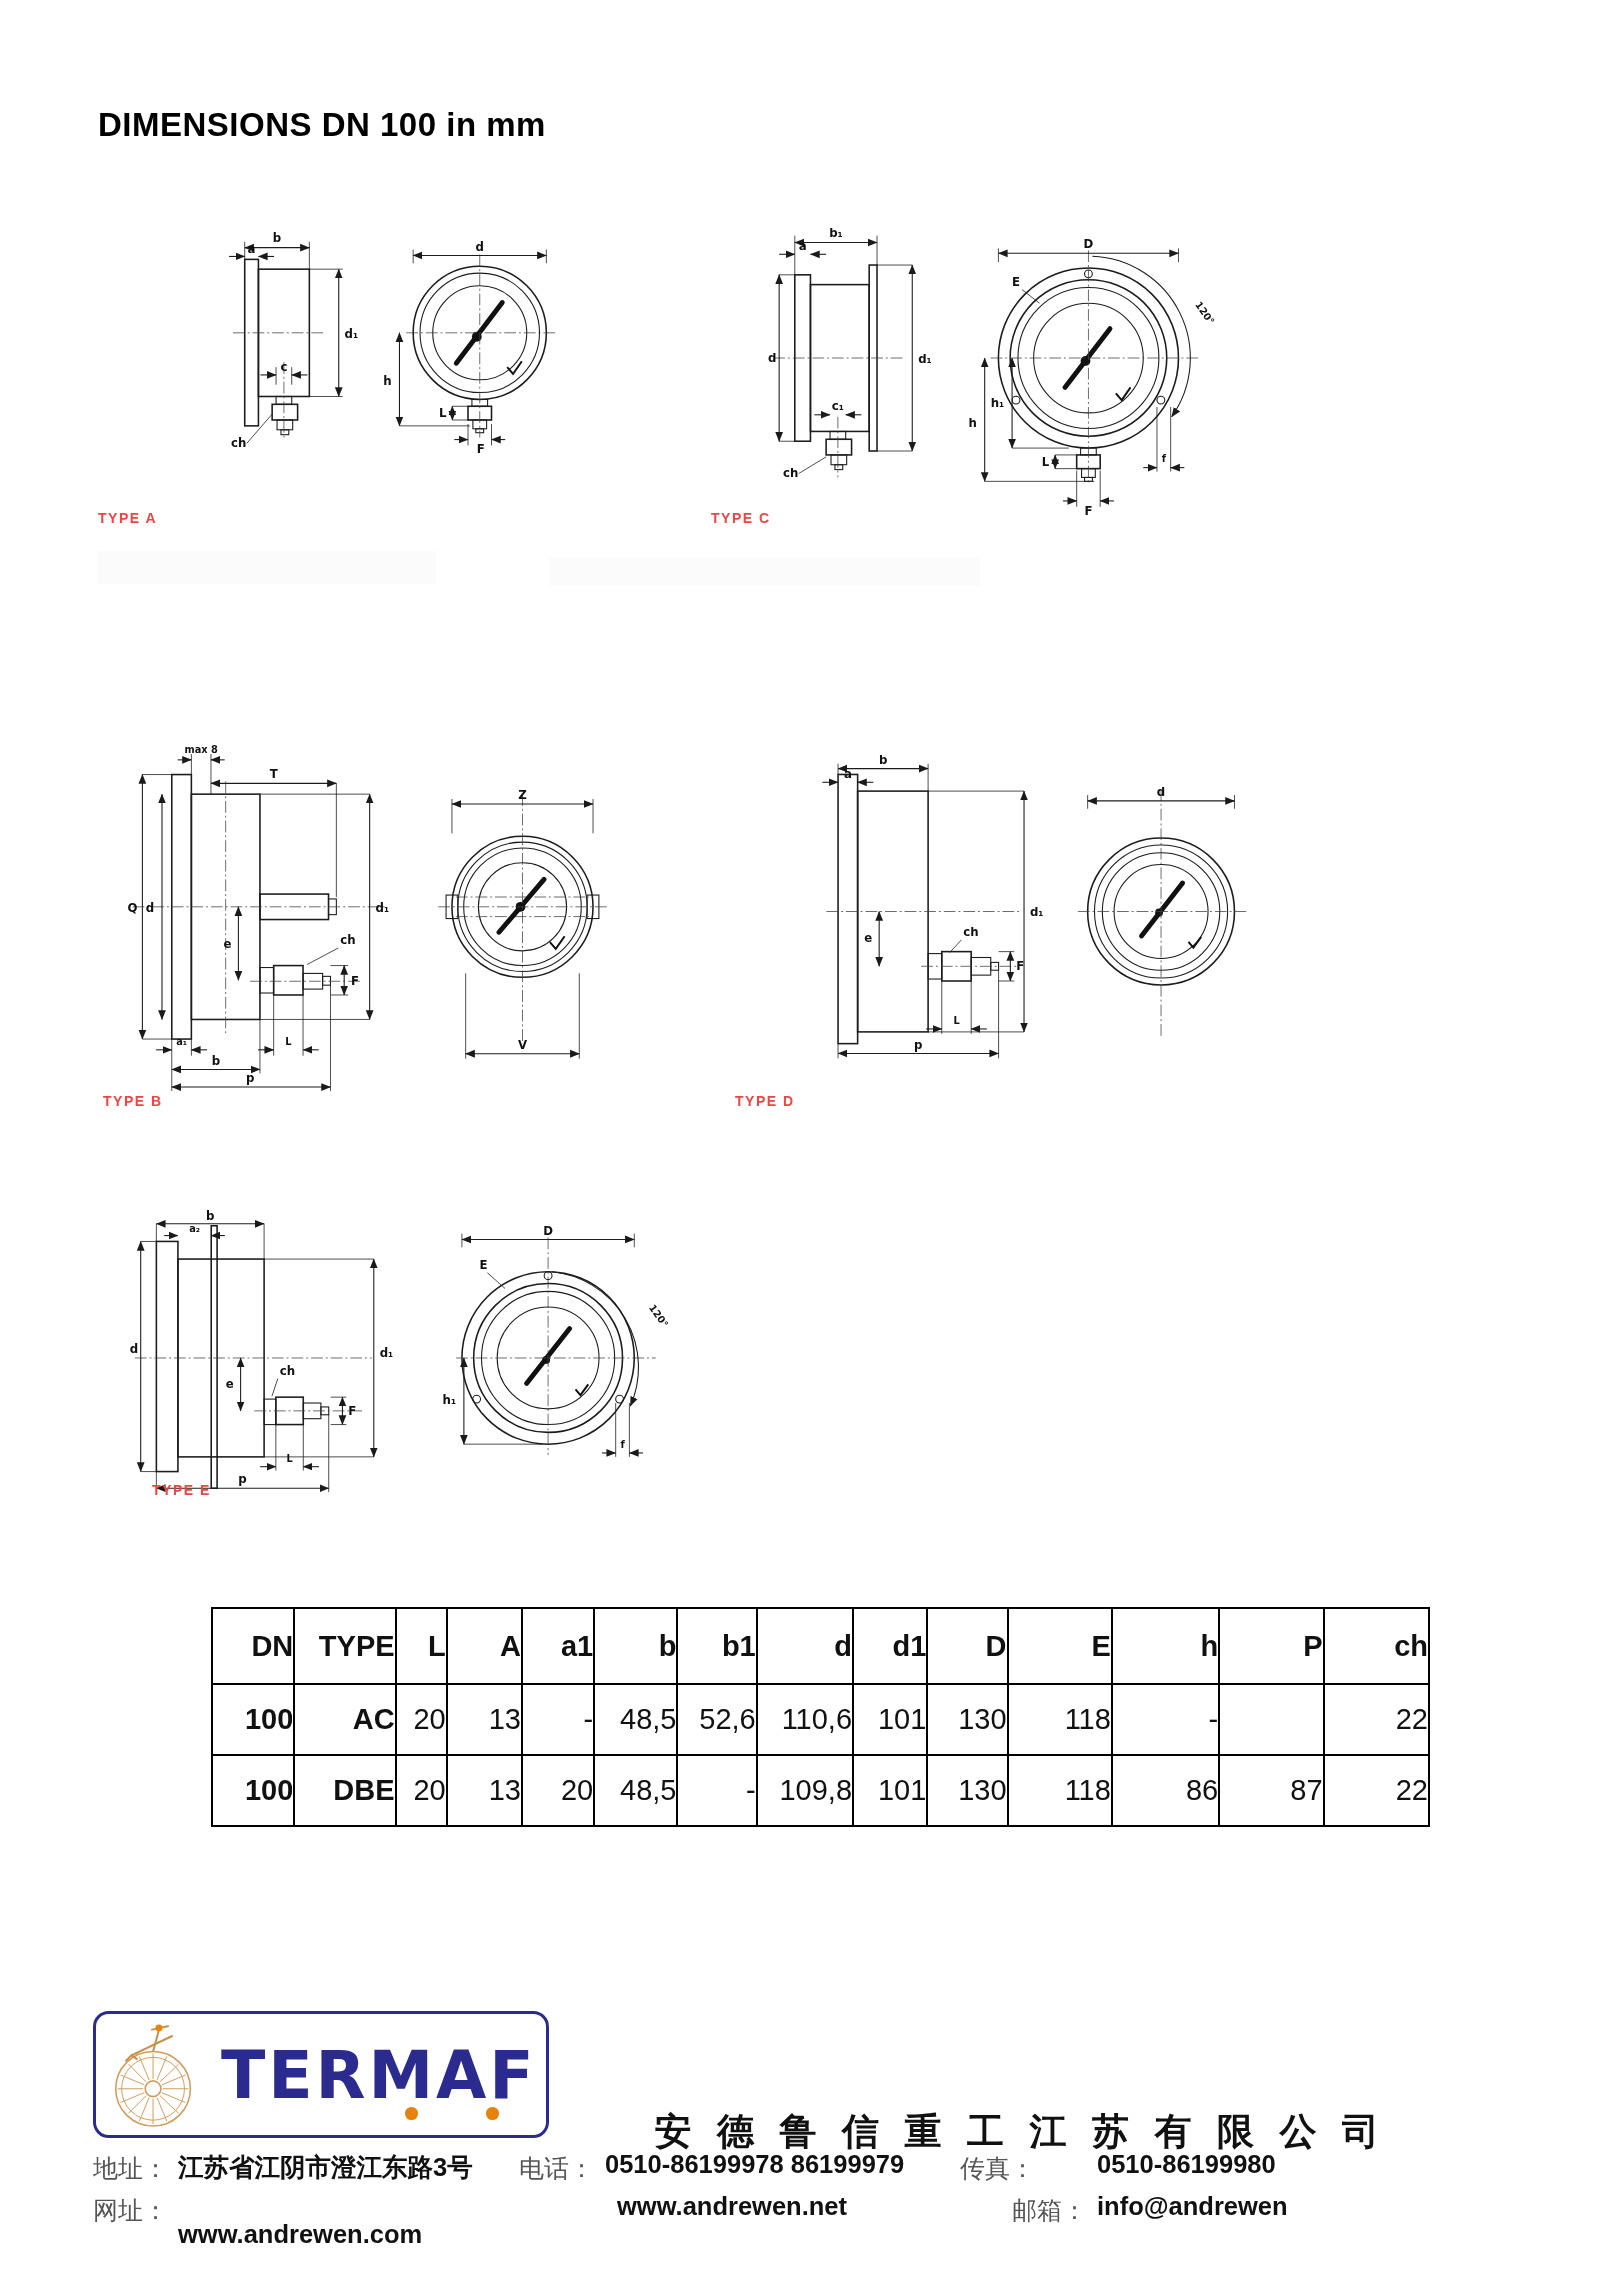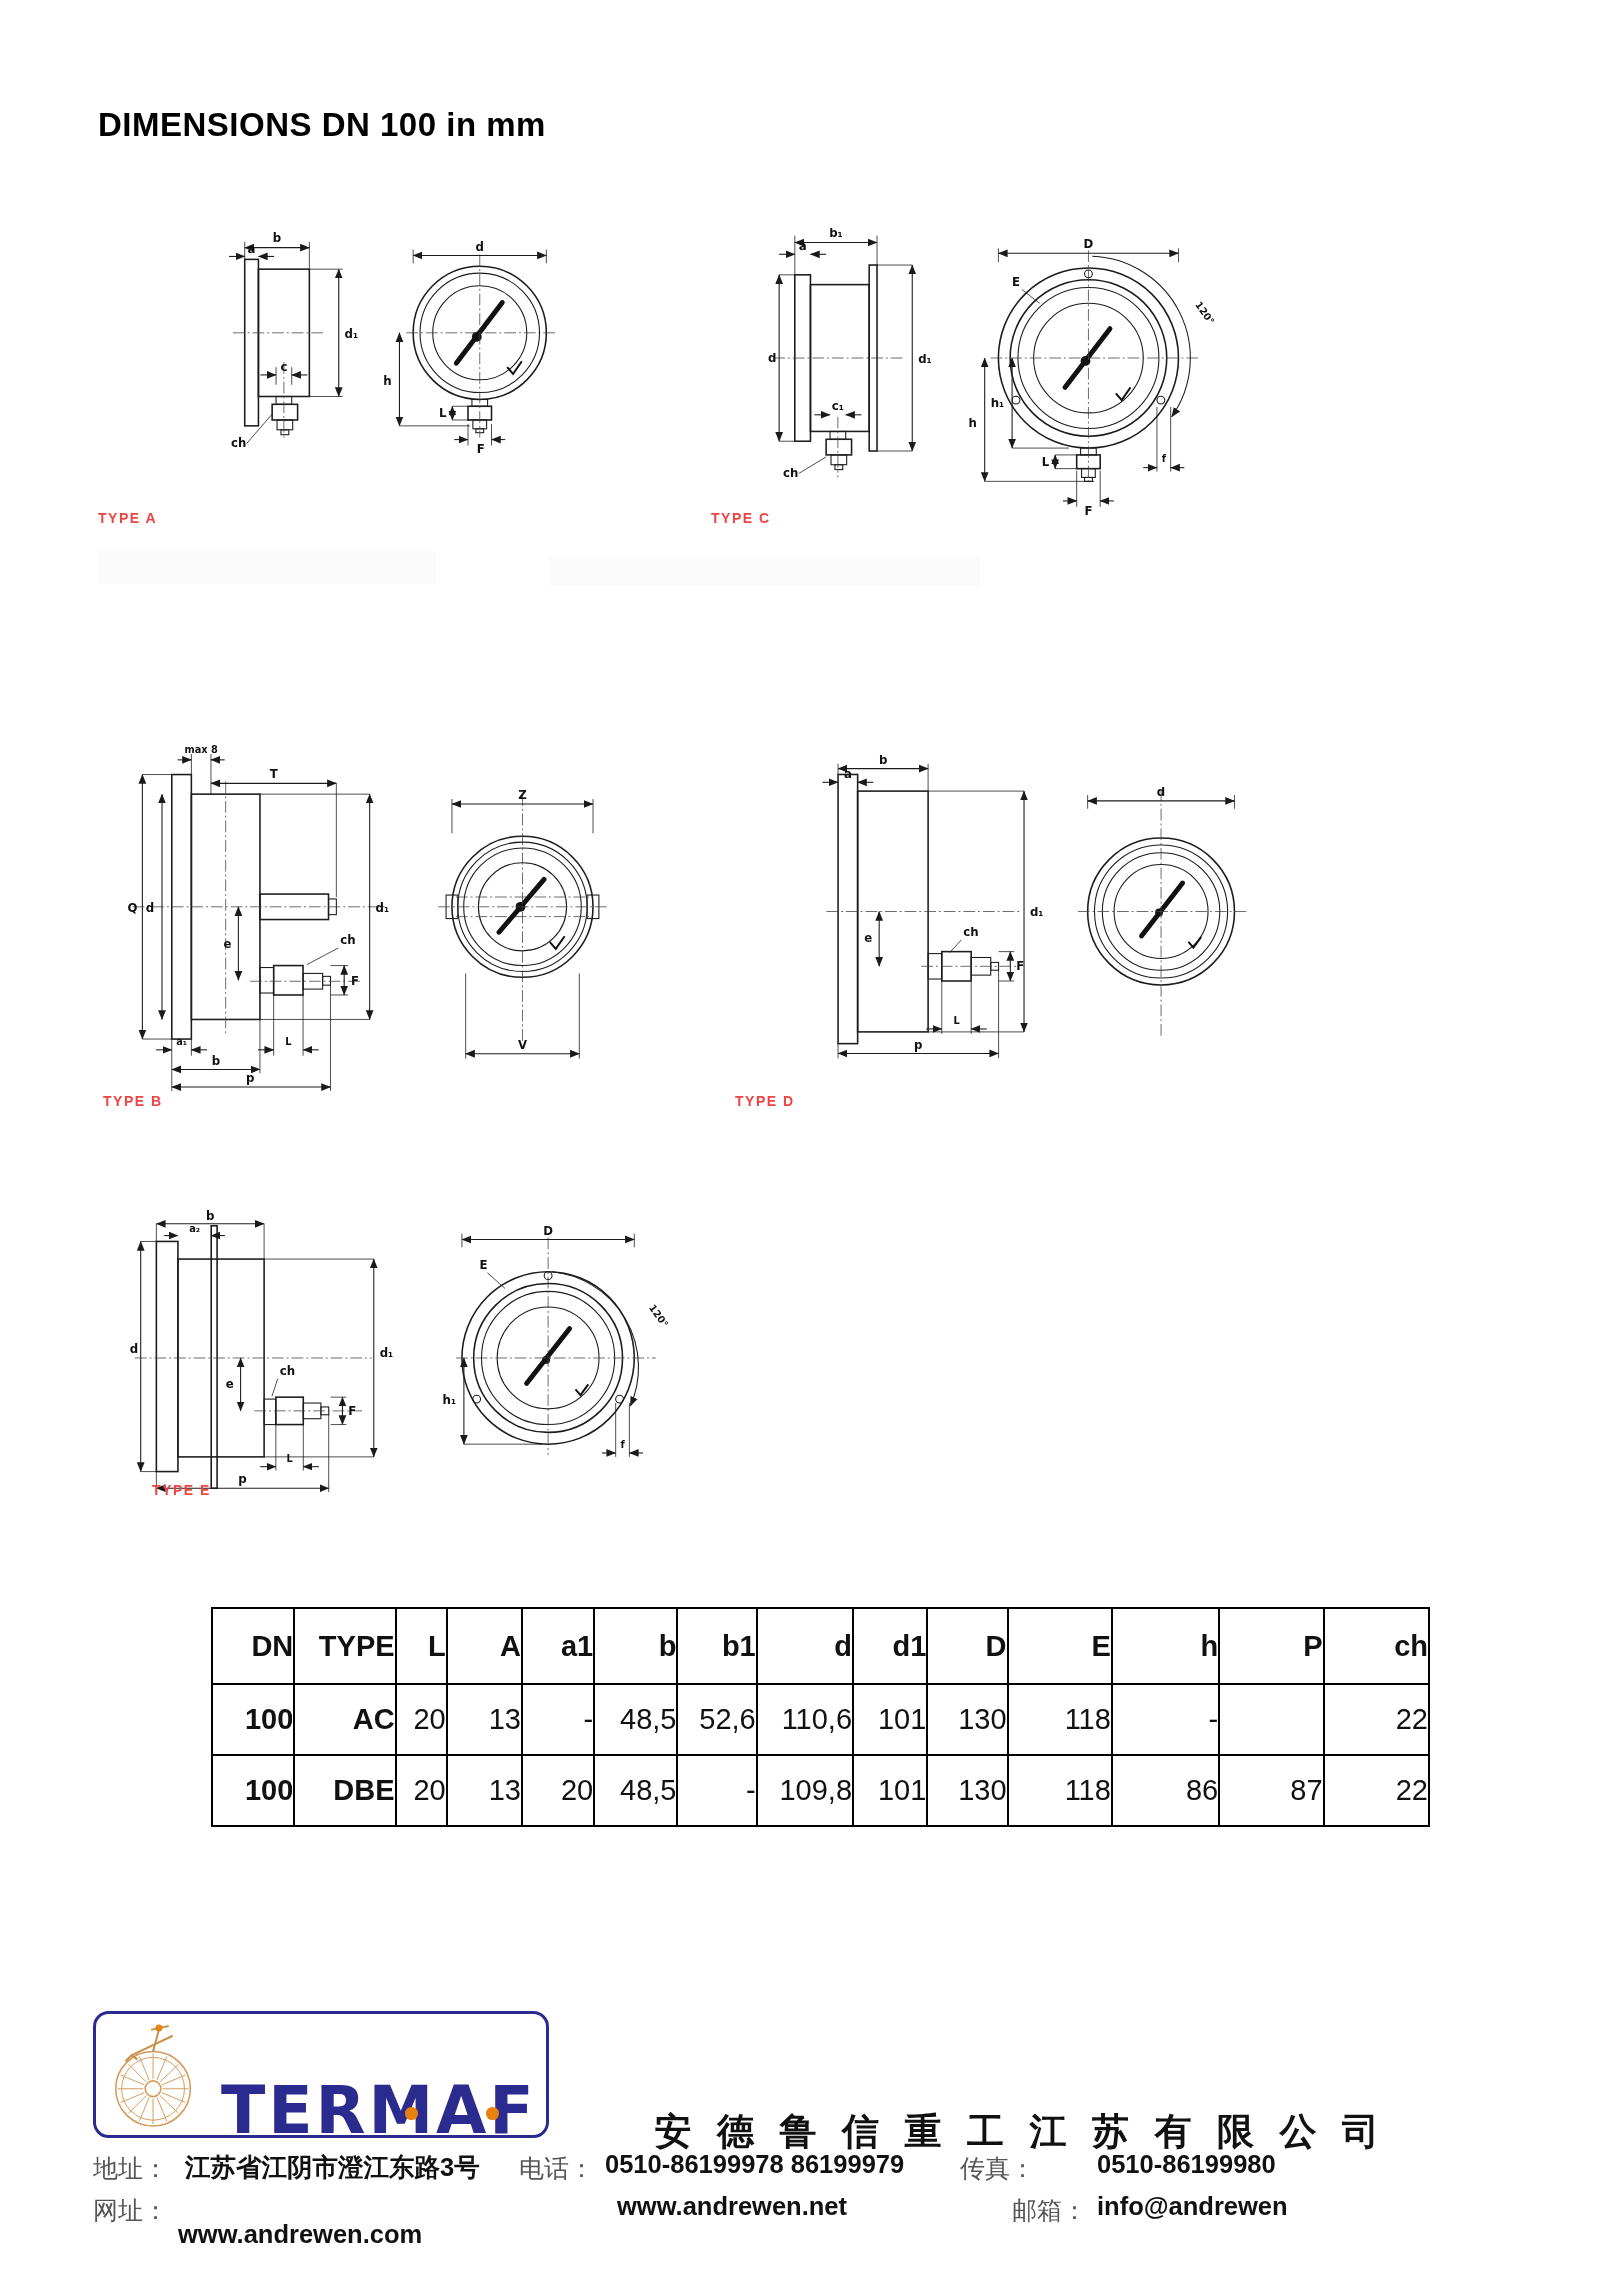--- a/index.html
+++ b/index.html
@@ -22,21 +22,21 @@
   .hub{fill:#111;stroke:none;}
   table.dim-table{border-collapse:collapse;table-layout:fixed;background:#fff;}
   .dim-table th,.dim-table td{border:2px solid #000;text-align:right;
       font-size:29px;padding:0;overflow:hidden;}
   .dim-table th{height:74px;font-weight:bold;}
   .dim-table td{height:69px;font-weight:normal;}
   .dim-table td.strong{font-weight:bold;border-radius:15px;}
   .logo-box{width:456px;height:127px;border:3.9px solid #2b2b8f;border-radius:15.7px;
       background:#fff;box-sizing:border-box;}
   .logo-word{position:absolute;left:125px;top:23.5px;font-family:"DejaVu Sans",sans-serif;
-      font-size:65px;font-weight:bold;letter-spacing:2.9px;color:#2b2b8f;margin-top:35px;}
+      font-size:65px;font-weight:bold;letter-spacing:2.9px;color:#2b2b8f;}
   .logo-dot{position:absolute;width:12.7px;height:12.7px;border-radius:50%;background:#e8820c;}
   .cn-name{font-size:37px;font-weight:bold;letter-spacing:25.5px;color:#111;
       font-family:"Liberation Sans",sans-serif;white-space:nowrap;}
   .foot-label{font-size:25px;color:#555;white-space:nowrap;}
   .foot-value{font-size:25.5px;font-weight:bold;color:#111;white-space:nowrap;}
 </style>
 </head>
 <body>
 
 <svg width="0" height="0" style="position:absolute" aria-hidden="true">
@@ -514,21 +514,21 @@
     <circle cx="58" cy="10" r="3.5" fill="#e8820c" stroke="none"></circle>
   </svg>
   <div class="logo-word">TERMAF</div>
   <div class="logo-dot" style="left:309px;top:93px;"></div>
   <div class="logo-dot" style="left:390px;top:93px;"></div>
 </div>
 
 <div class="abs cn-name" style="left:608px;top:2084px;width:843px;text-align:center;margin-top:23px;">安德鲁信重工江苏有限公司</div>
 
 <span class="abs foot-label" style="left:93px;top:2152px;">地址：</span>
-<span class="abs foot-value" style="left:185px;top:2150px;">江苏省江阴市澄江东路3号</span>
+<span class="abs foot-value" style="left:178px;top:2150px;">江苏省江阴市澄江东路3号</span>
 <span class="abs foot-label" style="left:519px;top:2152px;">电话：</span>
 <span class="abs foot-value" style="left:605px;top:2150px;">0510-86199978  86199979</span>
 <span class="abs foot-label" style="left:960px;top:2152px;">传真：</span>
 <span class="abs foot-value" style="left:1097px;top:2150px;">0510-86199980</span>
 
 <span class="abs foot-label" style="left:93px;top:2194px;">网址：</span>
 <span class="abs foot-value" style="left:178px;top:2192px;margin-top:28px;">www.andrewen.com</span>
 <span class="abs foot-value" style="left:617px;top:2192px;">www.andrewen.net</span>
 <span class="abs foot-label" style="left:1012px;top:2194px;">邮箱：</span>
 <span class="abs foot-value" style="left:1097px;top:2192px;">info@andrewen</span>

